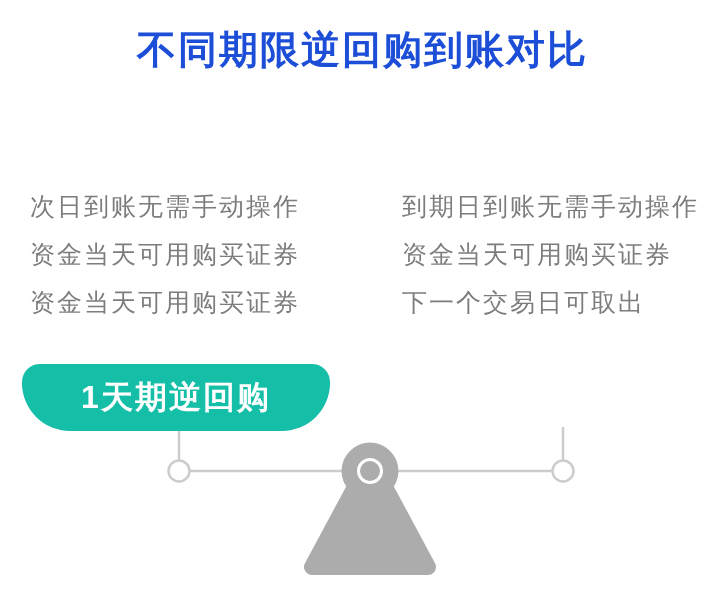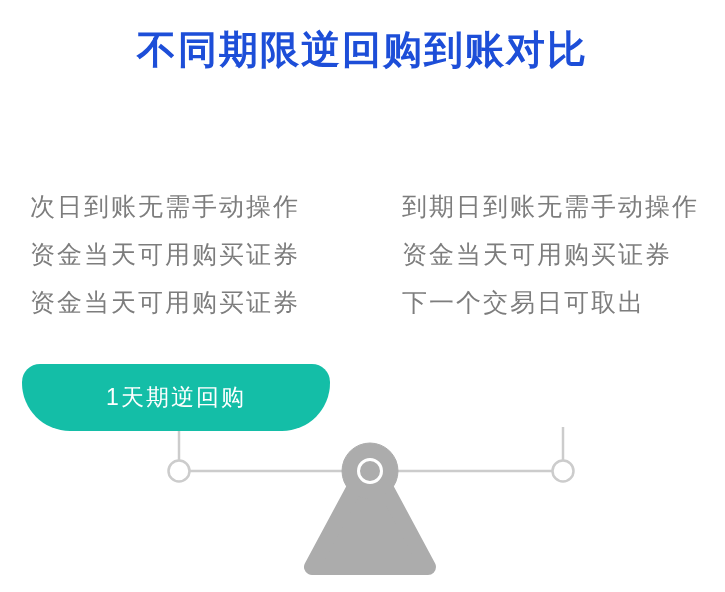--- a/index.html
+++ b/index.html
@@ -37,22 +37,22 @@
   .feature-line { height: 48px; line-height: 48px; white-space: nowrap; }
   .pill {
     position: absolute;
     top: 364px;
     height: 67px;
     border-radius: 18px 18px 48px 48px;
     display: flex;
     align-items: center;
     justify-content: center;
     color: #ffffff;
-    font-size: 23px;
-    font-weight: 400;
+    font-size: 32px;
+    font-weight: 700;
     letter-spacing: 2px;
     white-space: nowrap;
   }
   .pill.left  { left: 22px;  width: 308px; background: #14bea7; }
   .pill.right { left: 400px; width: 313px; background: #fdc22a; }
   .scale-svg { position: absolute; left: 0; top: 0; width: 725px; height: 592px; }
   .scale-line { stroke: #cccccc; stroke-width: 2.5; fill: none; }
   .scale-end-circle { fill: #ffffff; stroke: #cccccc; stroke-width: 2.5; }
   .fulcrum { fill: #acacac; stroke: #acacac; }
   .pivot-ring { fill: none; stroke: #ffffff; stroke-width: 3; }

